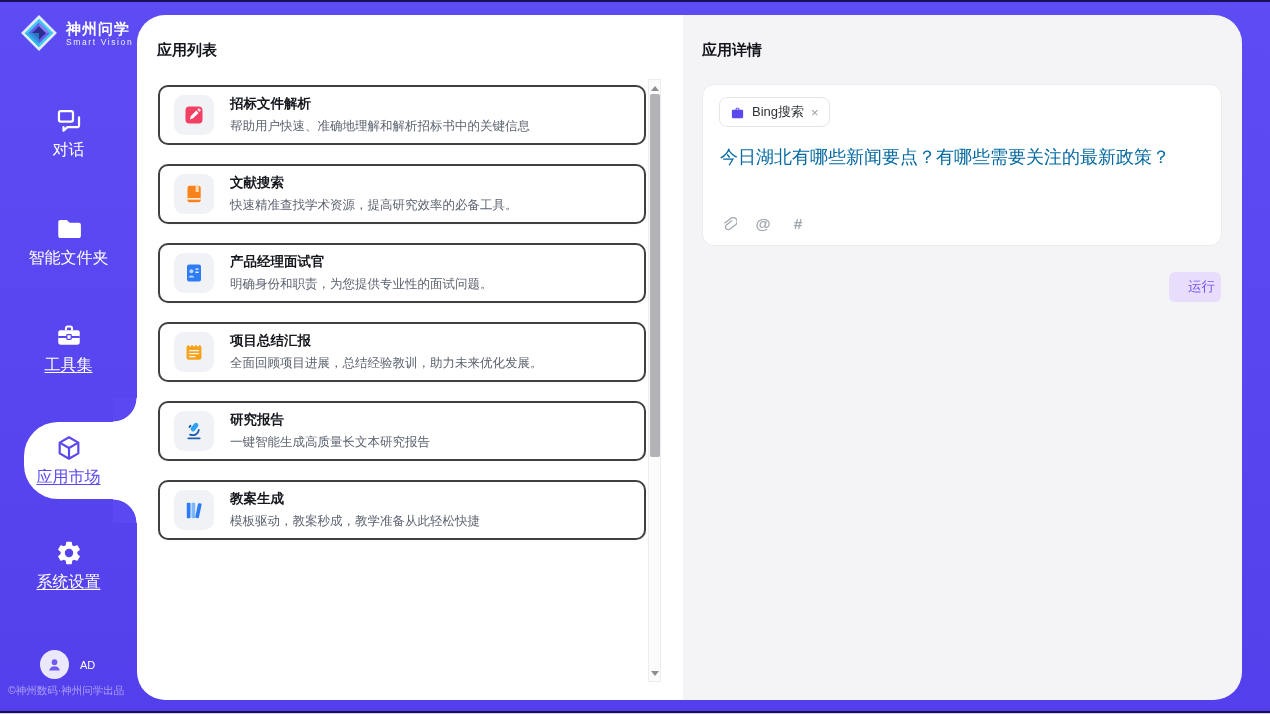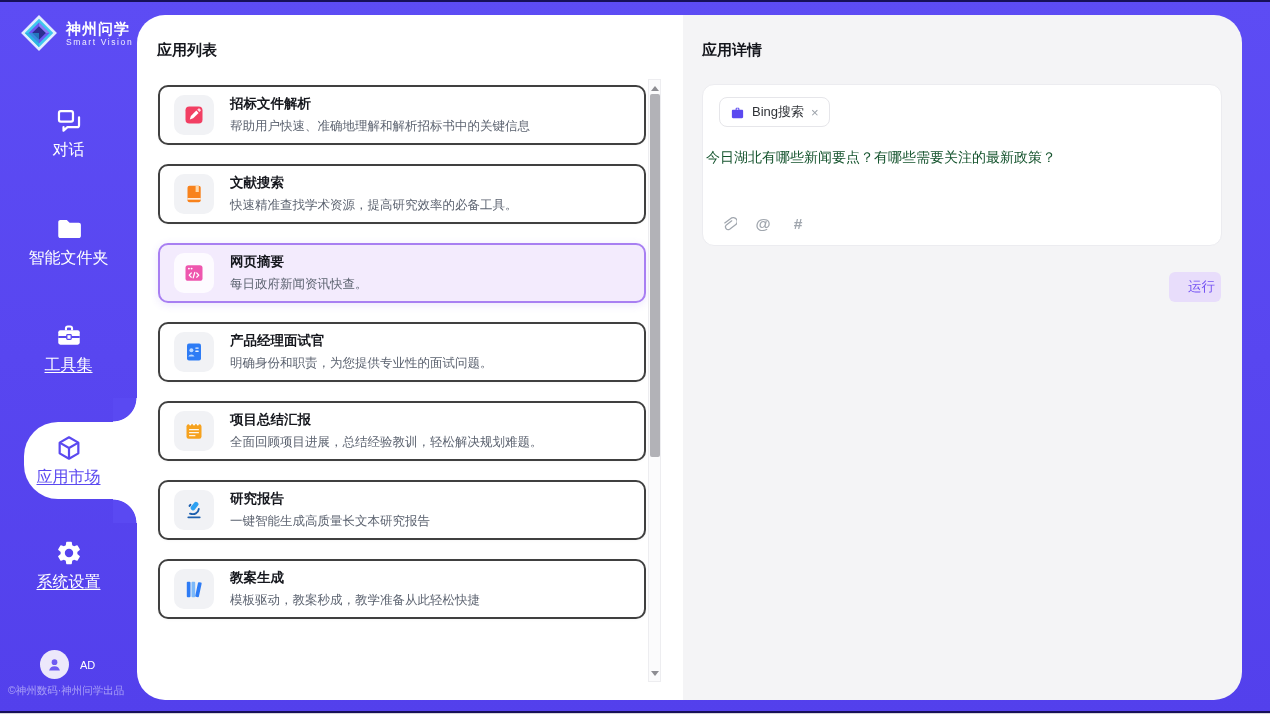--- a/index.html
+++ b/index.html
@@ -69,21 +69,21 @@
 
   
   .detail-panel{position:absolute;left:683px;top:15px;right:28px;bottom:14px;background:var(--panel-gray);border-radius:0 28px 28px 0;}
   .detail-panel .panel-title{position:absolute;left:19px;top:26px;}
   .detail-card{position:absolute;left:19px;right:20px;top:69px;height:162px;background:#fff;border:1px solid #ececf0;border-radius:12px;text-decoration:underline;}
   .tag{position:absolute;left:16px;top:12px;height:30px;display:inline-flex;align-items:center;gap:7px;
       padding:0 10px;background:#fff;border:1px solid #e6e6ea;border-radius:8px;cursor:pointer;}
   .tag svg{width:15px;height:15px;}
   .tag-label{font-size:13px;color:#2f3237;}
   .tag-close{font-size:13px;color:#9aa0a8;cursor:pointer;line-height:1;}
-  .query{position:absolute;left:3px;top:63px;right:16px;font-size:14px;color:#14532d;line-height:19px;cursor:text;}
+  .query{position:absolute;left:17px;top:63px;right:16px;font-size:18px;color:#0369a1;line-height:19px;cursor:text;}
   .card-tools{position:absolute;left:16px;bottom:12px;display:flex;align-items:center;gap:17px;}
   .tool{width:18px;height:18px;display:flex;align-items:center;justify-content:center;color:#a0a6ae;cursor:pointer;}
   .tool svg{width:17px;height:17px;}
   .tool .char{font-size:15.5px;color:#a0a6ae;font-weight:bold;}
   .run-btn{position:absolute;right:21px;top:257px;width:52px;height:30px;background:#e8ddfb;color:#7453f3;
       font-size:13.5px;border:none;border-radius:6px;display:flex;align-items:center;justify-content:center;cursor:pointer;padding-left:13px;}
 </style>
 </head>
 <body>
 
@@ -189,34 +189,20 @@
               <rect x="4.5" y="2.8" width="13.2" height="16.4" rx="2" fill="#f8821c"></rect>
               <rect x="12.6" y="2.8" width="3.2" height="6.2" fill="#ffd9ab"></rect>
               <rect x="4.5" y="15" width="13.2" height="1.7" fill="#ffffff" opacity="0.85"></rect>
             </svg>
           </div>
           <div class="app-texts">
             <div class="app-name">文献搜索</div>
             <div class="app-desc">快速精准查找学术资源，提高研究效率的必备工具。</div>
           </div>
         </div>
-        <div class="app-item selected">
-          <div class="app-icon">
-            <svg viewBox="0 0 22 22">
-              <rect x="2.5" y="3.2" width="17" height="15.6" rx="2.6" fill="#ee56ae"></rect>
-              <circle cx="5.9" cy="6.6" r="0.95" fill="#fff"></circle>
-              <circle cx="8.6" cy="6.6" r="0.95" fill="#fff"></circle>
-              <path d="M8.3 11l-2.1 2.1 2.1 2.1M13.7 11l2.1 2.1-2.1 2.1M11.8 10.3l-1.6 5.5" stroke="#fff" stroke-width="1.25" fill="none" stroke-linecap="round" stroke-linejoin="round"></path>
-            </svg>
-          </div>
-          <div class="app-texts">
-            <div class="app-name">网页摘要</div>
-            <div class="app-desc">每日政府新闻资讯快查。</div>
-          </div>
-        </div>
         <div class="app-item">
           <div class="app-icon">
             <svg viewBox="0 0 22 22">
               <rect x="4" y="2.5" width="14" height="17" rx="2" fill="#2e7cf5"></rect>
               <rect x="12.2" y="6.4" width="3.6" height="1.4" rx="0.7" fill="#fff" opacity="0.9"></rect>
               <rect x="12.2" y="9.6" width="3.6" height="1.4" rx="0.7" fill="#fff" opacity="0.9"></rect>
               <circle cx="8.4" cy="9.3" r="2" fill="#bcd8ff"></circle>
               <path d="M5.3 15.6a3.3 3.3 0 0 1 6.2 0z" fill="#bcd8ff"></path>
             </svg>
           </div>
@@ -232,21 +218,21 @@
               <circle cx="7.2" cy="4.4" r="1" fill="#fff"></circle>
               <circle cx="11" cy="4.4" r="1" fill="#fff"></circle>
               <circle cx="14.8" cy="4.4" r="1" fill="#fff"></circle>
               <rect x="6" y="9" width="10" height="1.3" rx="0.6" fill="#fff" opacity="0.9"></rect>
               <rect x="6" y="12" width="10" height="1.3" rx="0.6" fill="#fff" opacity="0.9"></rect>
               <rect x="6" y="15" width="6.5" height="1.3" rx="0.6" fill="#fff" opacity="0.9"></rect>
             </svg>
           </div>
           <div class="app-texts">
             <div class="app-name">项目总结汇报</div>
-            <div class="app-desc">全面回顾项目进展，总结经验教训，轻松解决规划难题。</div>
+            <div class="app-desc">全面回顾项目进展，总结经验教训，助力未来优化发展。</div>
           </div>
         </div>
         <div class="app-item">
           <div class="app-icon">
             <svg viewBox="0 0 22 22">
               <rect x="9.2" y="2.4" width="4.8" height="9.4" rx="2.2" fill="#2da1f2" transform="rotate(38 11.6 7)"></rect>
               <path d="M7 14.6c4.6 1.6 8.2-.6 8.8-4.6" stroke="#1c5fae" stroke-width="1.8" fill="none" stroke-linecap="round"></path>
               <rect x="4.4" y="17.4" width="13.2" height="1.9" rx="0.95" fill="#1c5fae"></rect>
               <rect x="6" y="4.6" width="2" height="3.4" rx="1" fill="#1c5fae" transform="rotate(38 7 6.3)"></rect>
             </svg>

